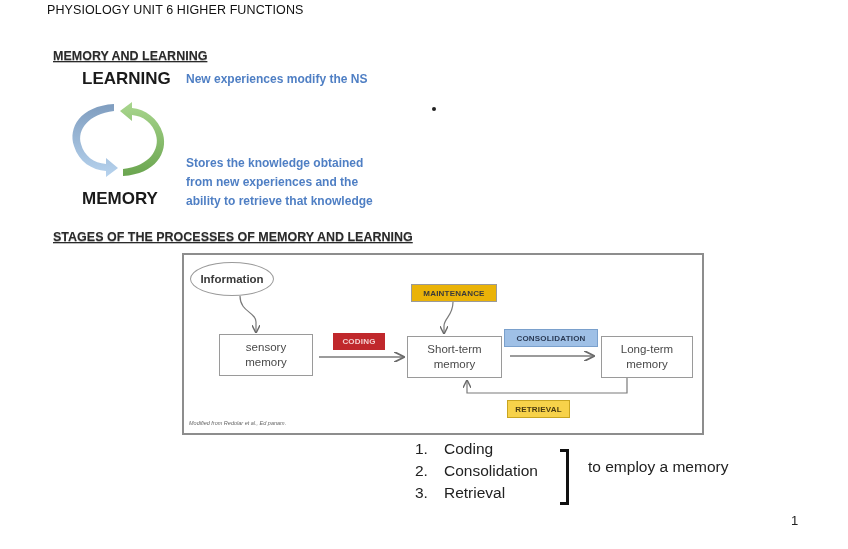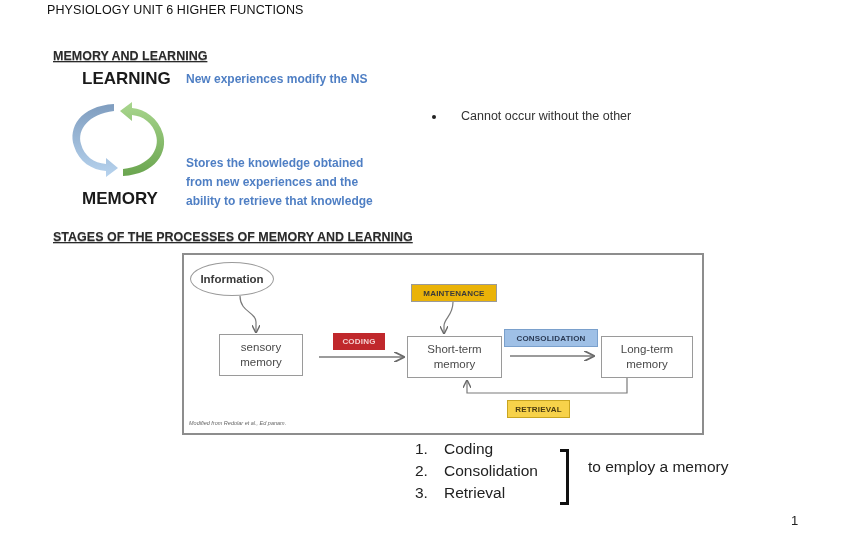--- a/index.html
+++ b/index.html
@@ -16,21 +16,21 @@
     .blue1 { left: 186px; top: 70px; }
     .blue2 { left: 186px; top: 154px; }
     .cycle { left: 66px; top: 98px; width: 105px; height: 82px; }
     .bullets { left: 430px; top: 107px; font-size: 12.5px; color: #333; line-height: 19.5px; }
     .bullets .b { display: flex; align-items: center; white-space: nowrap; }
     .bullets .dot { width: 4px; height: 4px; border-radius: 50%; background: #222; margin-right: 25px; margin-left: 2px; }
 
     .frame { left: 182px; top: 253px; width: 522px; height: 182px; border: 2px solid #8d8d8d; box-sizing: border-box; background: #fff; }
     .diagram { position: absolute; left: 0; top: 0; width: 848px; height: 549px; pointer-events: none; }
     .box { position: absolute; border: 1.5px solid #9a9a9a; background: #fff; box-sizing: border-box; font-size: 11.5px; color: #4a4a4a; text-align: center; line-height: 15px; display: flex; align-items: center; justify-content: center; white-space: pre-line; }
-    .sensory { left: 219px; top: 334px; width: 84px; height: 42px; }
+    .sensory { left: 219px; top: 334px; width: 94px; height: 42px; }
     .short { left: 407px; top: 336px; width: 95px; height: 42px; }
     .long { left: 601px; top: 336px; width: 92px; height: 42px; }
     .info-ellipse { position: absolute; left: 190px; top: 262px; width: 84px; height: 34px; border: 1.5px solid #9a9a9a; border-radius: 50%; box-sizing: border-box; display: flex; align-items: center; justify-content: center; font-weight: bold; font-size: 11.5px; color: #3a3a3a; }
     .tag { position: absolute; font-size: 8px; font-weight: bold; display: flex; align-items: center; justify-content: center; box-sizing: border-box; letter-spacing: 0.2px; white-space: nowrap; }
     .tag-maint { left: 411px; top: 284px; width: 86px; height: 18px; border: 1.5px solid #9a9a9a; background: #eab308; color: #3a3a3a; }
     .tag-coding { left: 333px; top: 333px; width: 52px; height: 17px; background: #c0282c; color: #f4d0d0; }
     .tag-consol { left: 504px; top: 329px; width: 94px; height: 18px; background: #9fc0e6; border: 1.5px solid #7aa0cc; color: #2a3a55; }
     .tag-retr { left: 507px; top: 400px; width: 63px; height: 18px; background: #f7d24a; border: 1.5px solid #c9a520; color: #4a3a10; }
     .caption { left: 189px; top: 420px; font-size: 5.5px; font-style: italic; color: #666; white-space: nowrap; }
 
@@ -73,21 +73,20 @@
 <div class="abs big-word memory">MEMORY</div>
 <div class="abs blue-text blue2">
   <div>Stores the knowledge obtained</div>
   <div>from new experiences and the</div>
   <div>ability to retrieve that knowledge</div>
 </div>
 
 <div class="abs bullets">
   <div class="b">
       <span class="dot"></span>
-      <span>Cannot occur without the other</span>
     </div>
 </div>
 
 <div class="abs sec-title sec2">STAGES OF THE PROCESSES OF MEMORY AND LEARNING</div>
 
 <div class="abs frame"></div>
 
 <svg class="diagram" viewBox="0 0 848 549">
   <defs>
     <marker id="ah" markerWidth="7" markerHeight="7" refX="6" refY="3.5" orient="auto">

